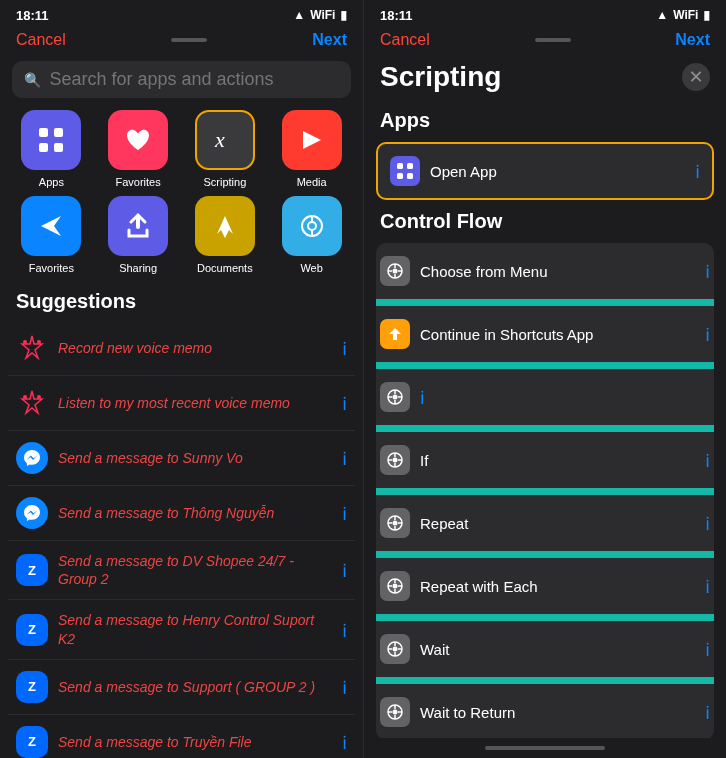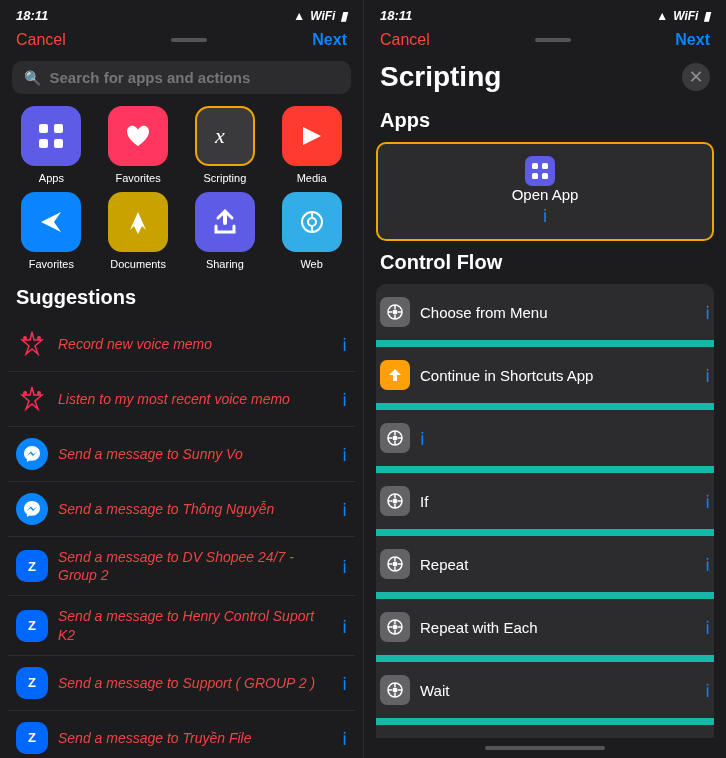--- a/index.html
+++ b/index.html
@@ -18,26 +18,25 @@
       height: 758px;
       background: #1c1c1e;
       display: flex;
       flex-direction: column;
       overflow: hidden;
     }
 
     .status-bar {
       display: flex;
       justify-content: space-between;
-      align-items: flex-end;
+      align-items: flex-start;
       padding: 8px 16px 4px;
       color: #fff;
       font-size: 13px;
       font-weight: 600;
-      font-style: italic;
     }
     .status-icons { display: flex; align-items: center; gap: 5px; font-size: 12px; }
 
     .nav-bar {
       display: flex;
       justify-content: space-between;
       align-items: center;
       padding: 4px 16px 8px;
     }
     .nav-cancel { color: #ff453a; font-size: 16px; }
@@ -55,23 +54,22 @@
       align-items: center;
       padding: 8px 12px;
       gap: 8px;
     }
     .search-bar .search-icon-inner { color: #8e8e93; font-size: 14px; }
     .search-bar input {
       background: transparent;
       border: none;
       outline: none;
       color: #8e8e93;
-      font-size: 15px;
+      font-size: 18px;
       flex: 1;
-      font-weight: bold;
     }
 
     .categories-grid {
       display: grid;
       grid-template-columns: repeat(4, 1fr);
       gap: 8px;
       padding: 0 12px 12px;
     }
     .category-item {
       display: flex;
@@ -187,21 +185,20 @@
       align-items: center;
       background: #2c2c2e;
       border-radius: 10px;
       padding: 12px;
       margin-bottom: 2px;
       cursor: pointer;
     }
     .action-item.highlighted {
       border: 2px solid #f0a500;
       background: #2c2c2e;
-      flex-direction: column;
     }
     .action-icon {
       width: 30px; height: 30px;
       border-radius: 7px;
       display: flex; align-items: center; justify-content: center;
       margin-right: 10px;
       font-size: 16px;
       flex-shrink: 0;
     }
     .action-label {
@@ -300,36 +297,36 @@
       </div>
       <div class="category-item">
         <div class="category-icon" style="background: rgb(10, 132, 255);">
           <svg width="28" height="28" viewBox="0 0 28 28" fill="white">
             <path d="M4 14 L24 4 L17 14 L24 24 Z"></path>
           </svg>
         </div>
         <span class="category-label">Favorites</span>
       </div>
       <div class="category-item">
-        <div class="category-icon" style="background: rgb(201, 162, 0);">
-          <svg width="28" height="28" viewBox="0 0 28 28" fill="white">
-      <path d="M6 22 L14 4 L22 22 L18 18 L14 26 L10 18 Z"></path>
-    </svg>
-        </div>
-        <span class="category-label">Documents</span>
-      </div>
-      <div class="category-item">
         <div class="category-icon" style="background: rgb(94, 92, 230);">
           <svg width="28" height="28" viewBox="0 0 28 28" fill="white">
       <rect x="12" y="3" width="4" height="14" rx="2"></rect>
       <path d="M7 10 L14 3 L21 10" fill="none" stroke="white" stroke-width="3" stroke-linecap="round"></path>
       <path d="M5 18 L5 24 L23 24 L23 18" fill="none" stroke="white" stroke-width="3" stroke-linecap="round"></path>
     </svg>
         </div>
         <span class="category-label">Sharing</span>
+      </div>
+      <div class="category-item">
+        <div class="category-icon" style="background: rgb(201, 162, 0);">
+          <svg width="28" height="28" viewBox="0 0 28 28" fill="white">
+      <path d="M6 22 L14 4 L22 22 L18 18 L14 26 L10 18 Z"></path>
+    </svg>
+        </div>
+        <span class="category-label">Documents</span>
       </div>
       <div class="category-item">
         <div class="category-icon" style="background: rgb(50, 173, 230);">
           <svg width="28" height="28" viewBox="0 0 28 28" fill="none" stroke="white" stroke-width="2">
       <circle cx="14" cy="14" r="10"></circle>
             <circle cx="14" cy="14" r="4"></circle>
       <line x1="14" y1="4" x2="14" y2="10"></line>
             <line x1="14" y1="18" x2="14" y2="24"></line>
     </svg>
         </div>

